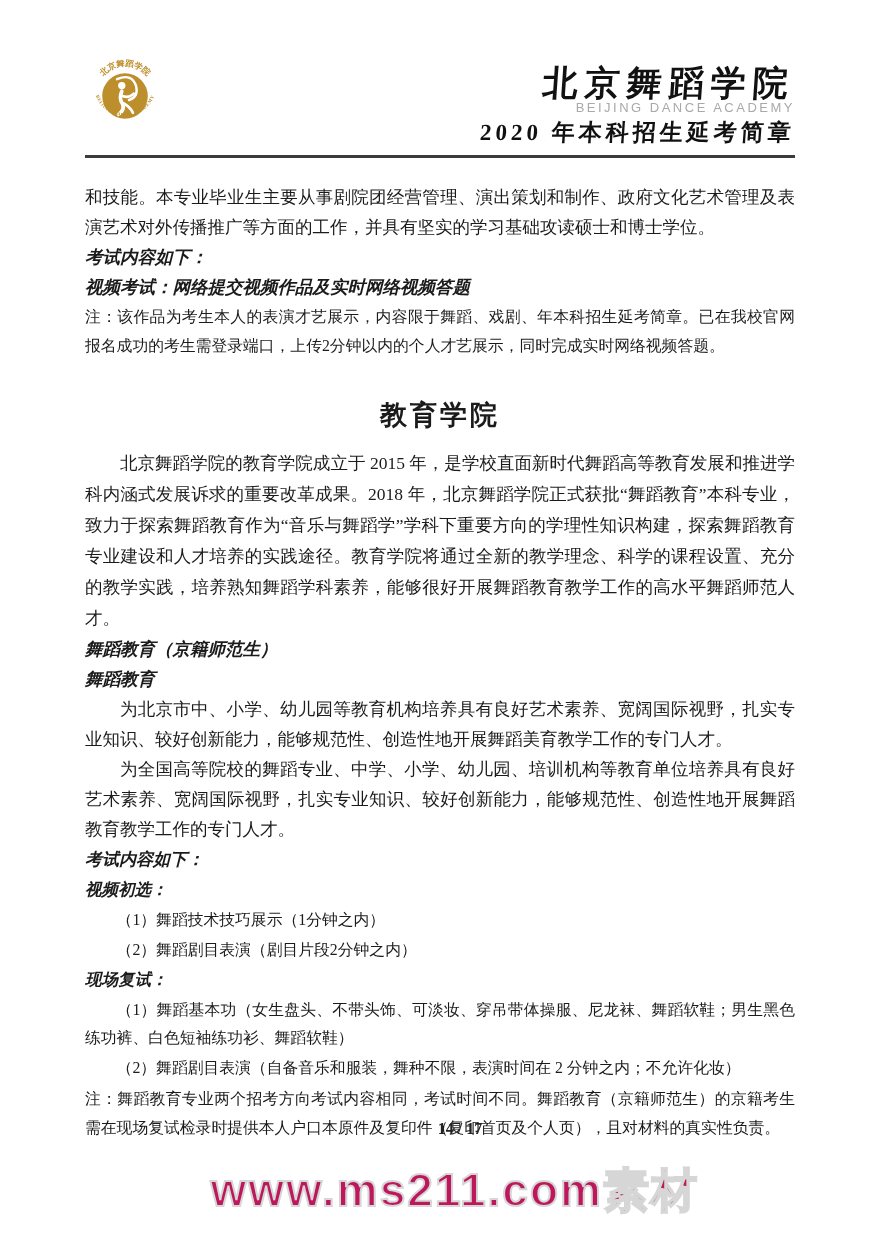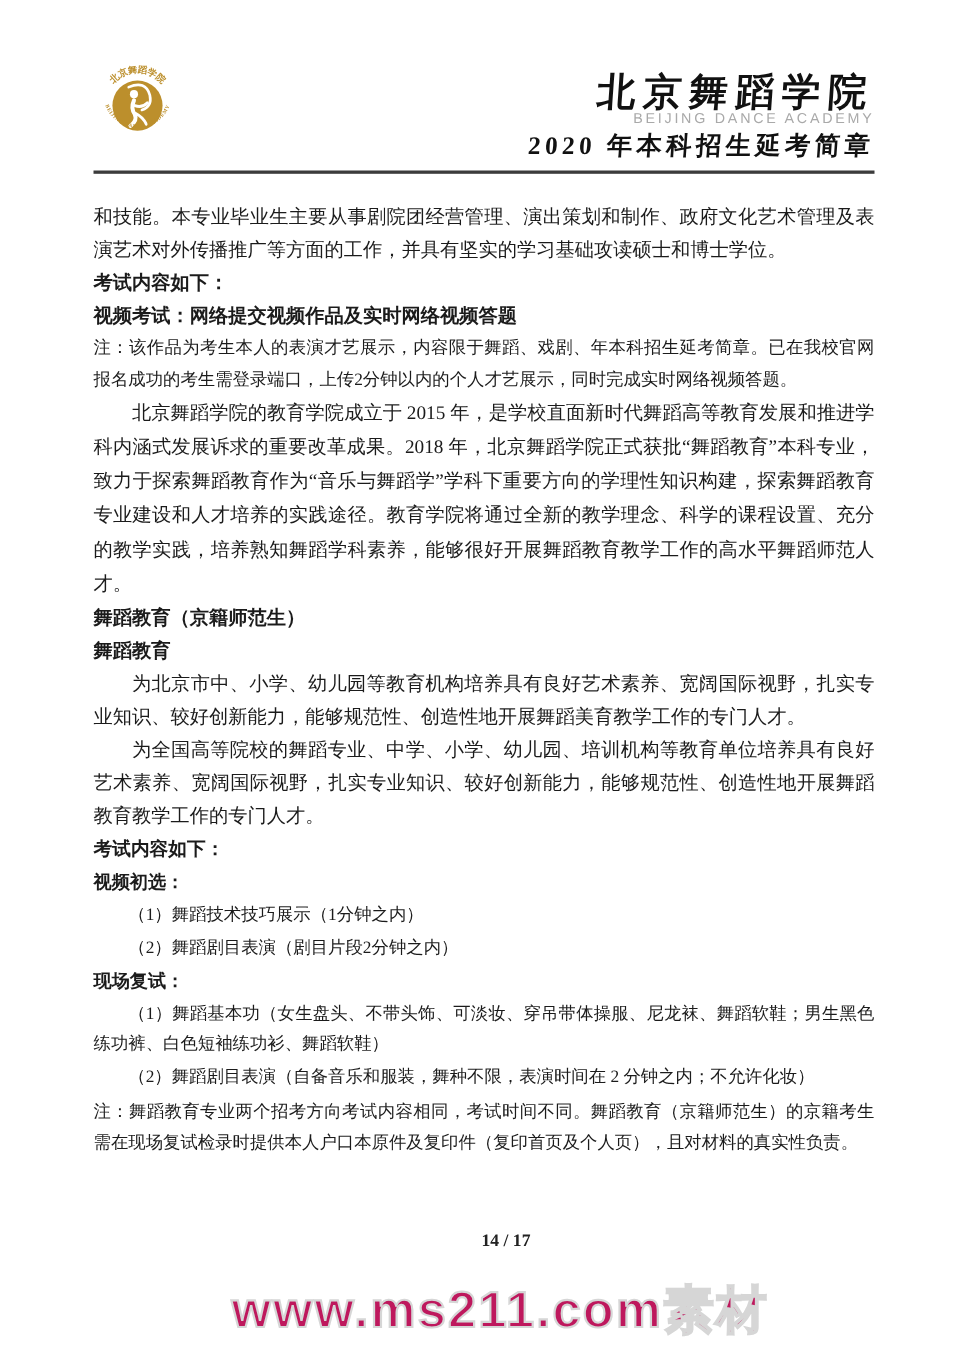--- a/index.html
+++ b/index.html
@@ -34,21 +34,21 @@
     position:absolute;top:155px;left:85px;right:85px;
     border-top:3px solid #3c3c3c;height:0;
   }
   
   .content{
     position:absolute;top:164px;left:85px;width:710px;
     text-align:justify;
     margin-top:18px;
   }
   .body-text{font-size:17.5px;line-height:30px;margin:0;}
-  .bold{font-weight:bold;}
+  .bold{font-weight:bold;font-style:italic;}
   .indent{text-indent:2em;}
   .note{font-size:15.8px;line-height:29px;margin:0;}
   .small{font-size:15.8px;line-height:28px;margin:2px 0;}
   .section-heading{
     text-align:center;font-size:27px;font-weight:bold;letter-spacing:3px;
     margin:36px 0 14px 0;line-height:38px;
   }
   .intro{font-size:17.5px;line-height:31px;margin:0;}
   
   .page-number{
@@ -102,20 +102,21 @@
 
   <div class="content">
 
     <p class="body-text">和技能。本专业毕业生主要从事剧院团经营管理、演出策划和制作、政府文化艺术管理及表演艺术对外传播推广等方面的工作，并具有坚实的学习基础攻读硕士和博士学位。</p>
 
     <p class="body-text bold">考试内容如下：</p>
     <p class="body-text bold">视频考试：网络提交视频作品及实时网络视频答题</p>
 
     <p class="note">注：该作品为考生本人的表演才艺展示，内容限于舞蹈、戏剧、年本科招生延考简章。已在我校官网报名成功的考生需登录端口，上传2分钟以内的个人才艺展示，同时完成实时网络视频答题。</p>
 
+    <h2 class="section-heading">教育学院</h2>
 
     <p class="intro indent">北京舞蹈学院的教育学院成立于 2015 年，是学校直面新时代舞蹈高等教育发展和推进学科内涵式发展诉求的重要改革成果。2018 年，北京舞蹈学院正式获批“舞蹈教育”本科专业，致力于探索舞蹈教育作为“音乐与舞蹈学”学科下重要方向的学理性知识构建，探索舞蹈教育专业建设和人才培养的实践途径。教育学院将通过全新的教学理念、科学的课程设置、充分的教学实践，培养熟知舞蹈学科素养，能够很好开展舞蹈教育教学工作的高水平舞蹈师范人才。</p>
 
     <p class="body-text bold">舞蹈教育（京籍师范生）</p>
     <p class="body-text bold">舞蹈教育</p>
 
     <p class="body-text indent">为北京市中、小学、幼儿园等教育机构培养具有良好艺术素养、宽阔国际视野，扎实专业知识、较好创新能力，能够规范性、创造性地开展舞蹈美育教学工作的专门人才。</p>
     <p class="body-text indent">为全国高等院校的舞蹈专业、中学、小学、幼儿园、培训机构等教育单位培养具有良好艺术素养、宽阔国际视野，扎实专业知识、较好创新能力，能够规范性、创造性地开展舞蹈教育教学工作的专门人才。</p>
 
     <p class="small bold" style="font-size:17px">考试内容如下：</p>

